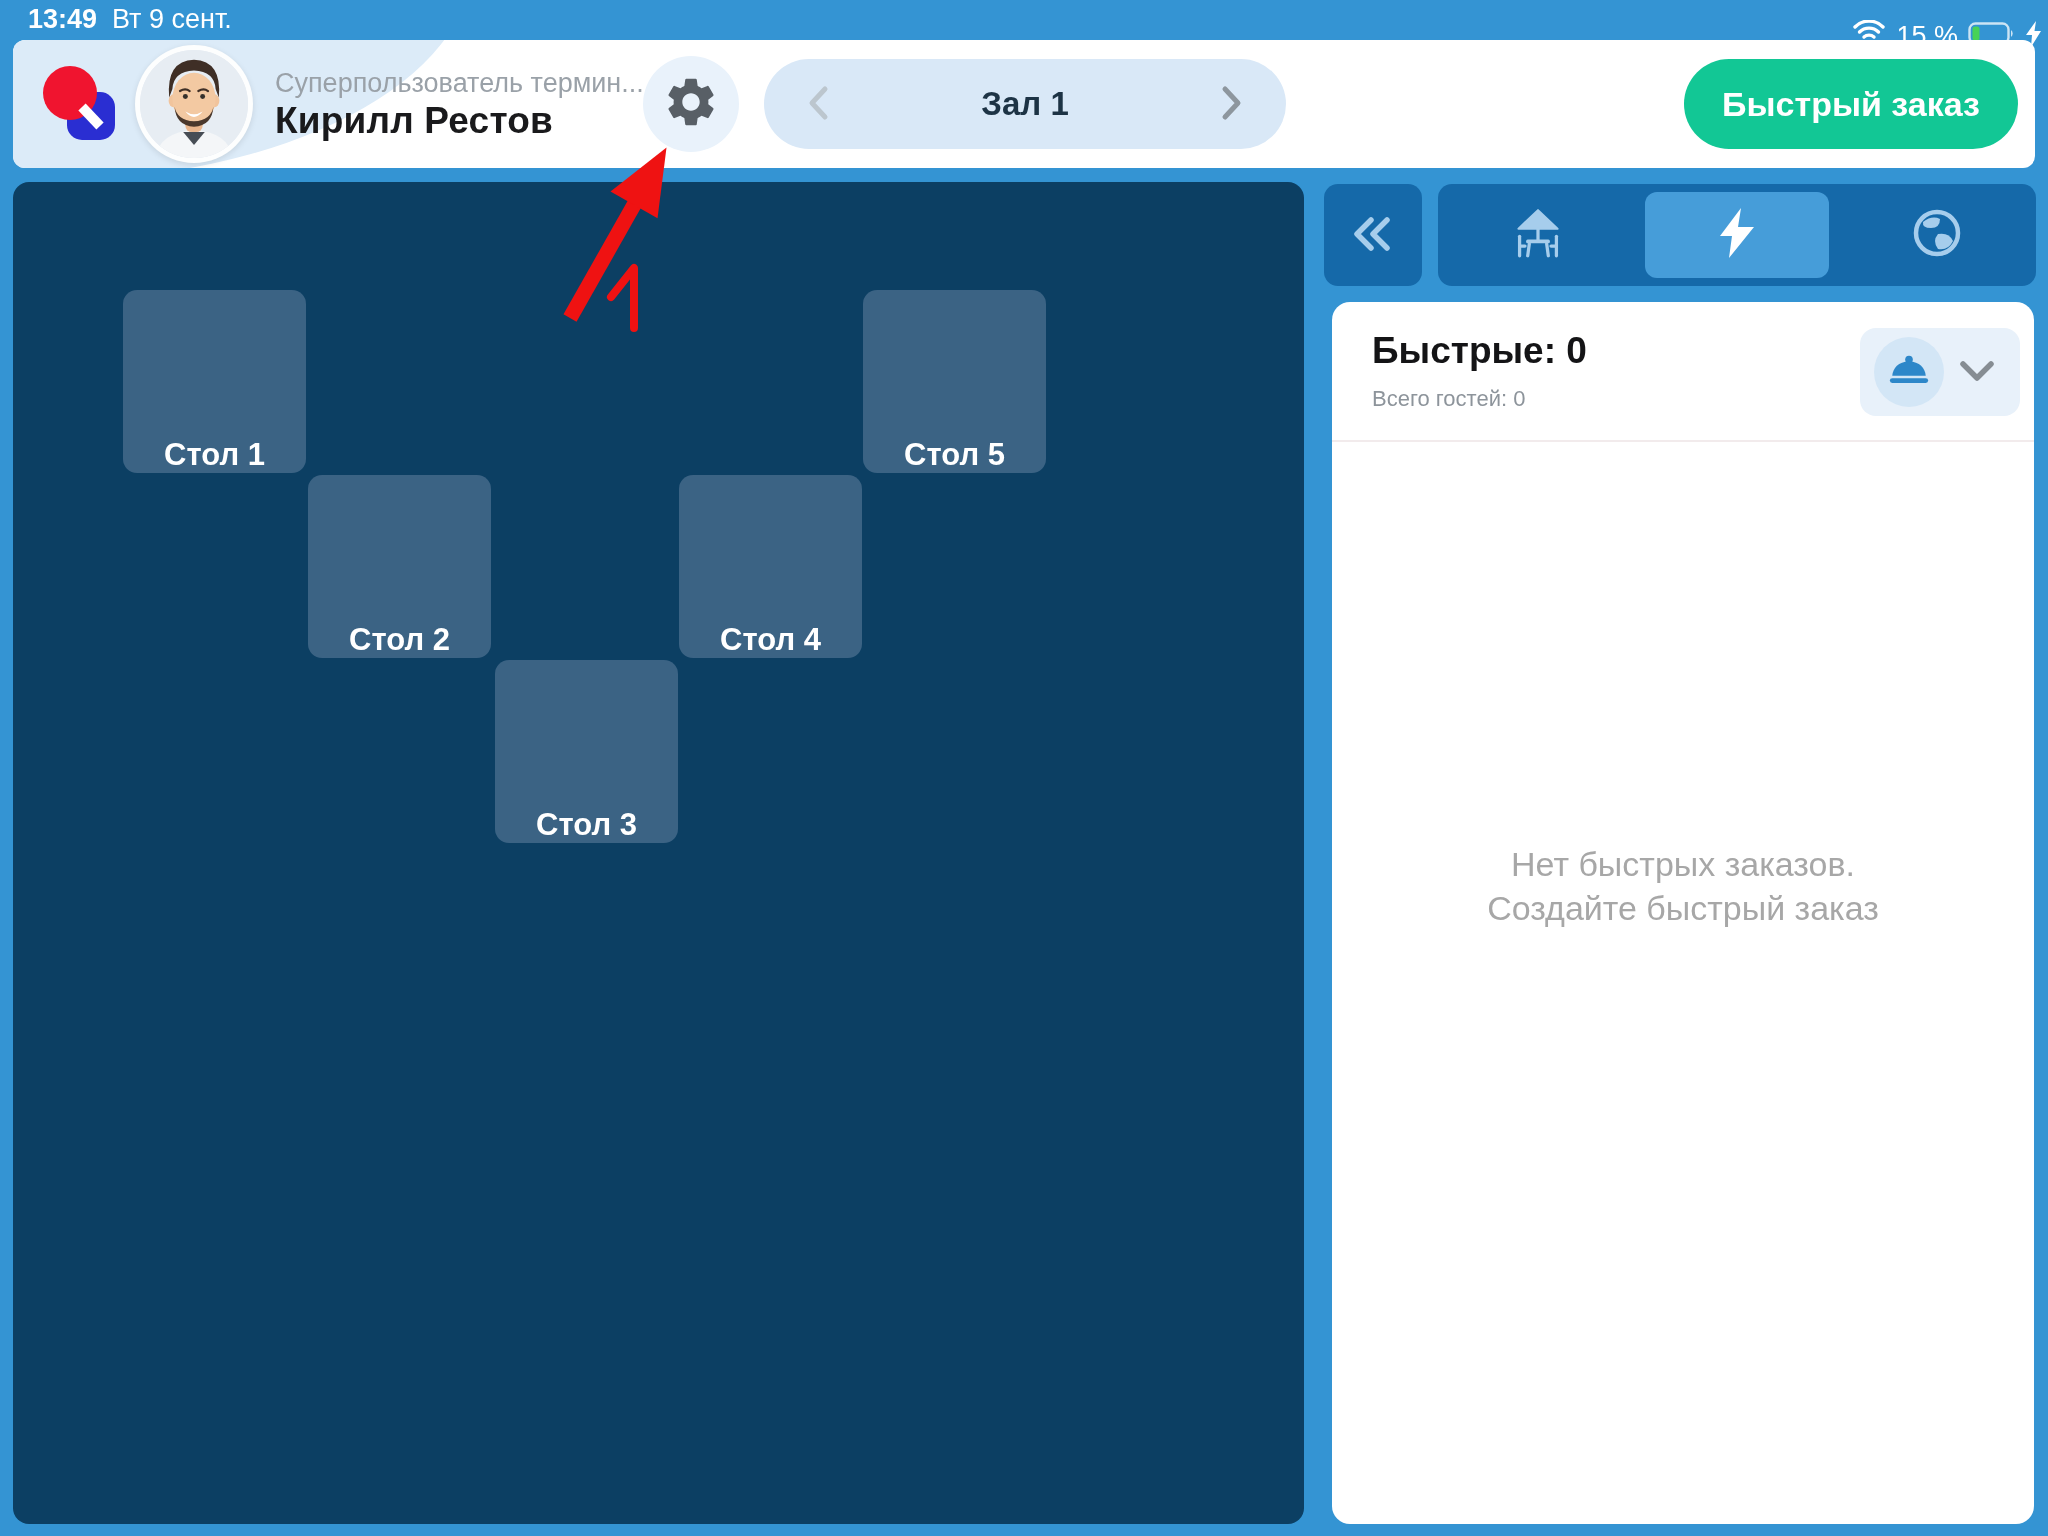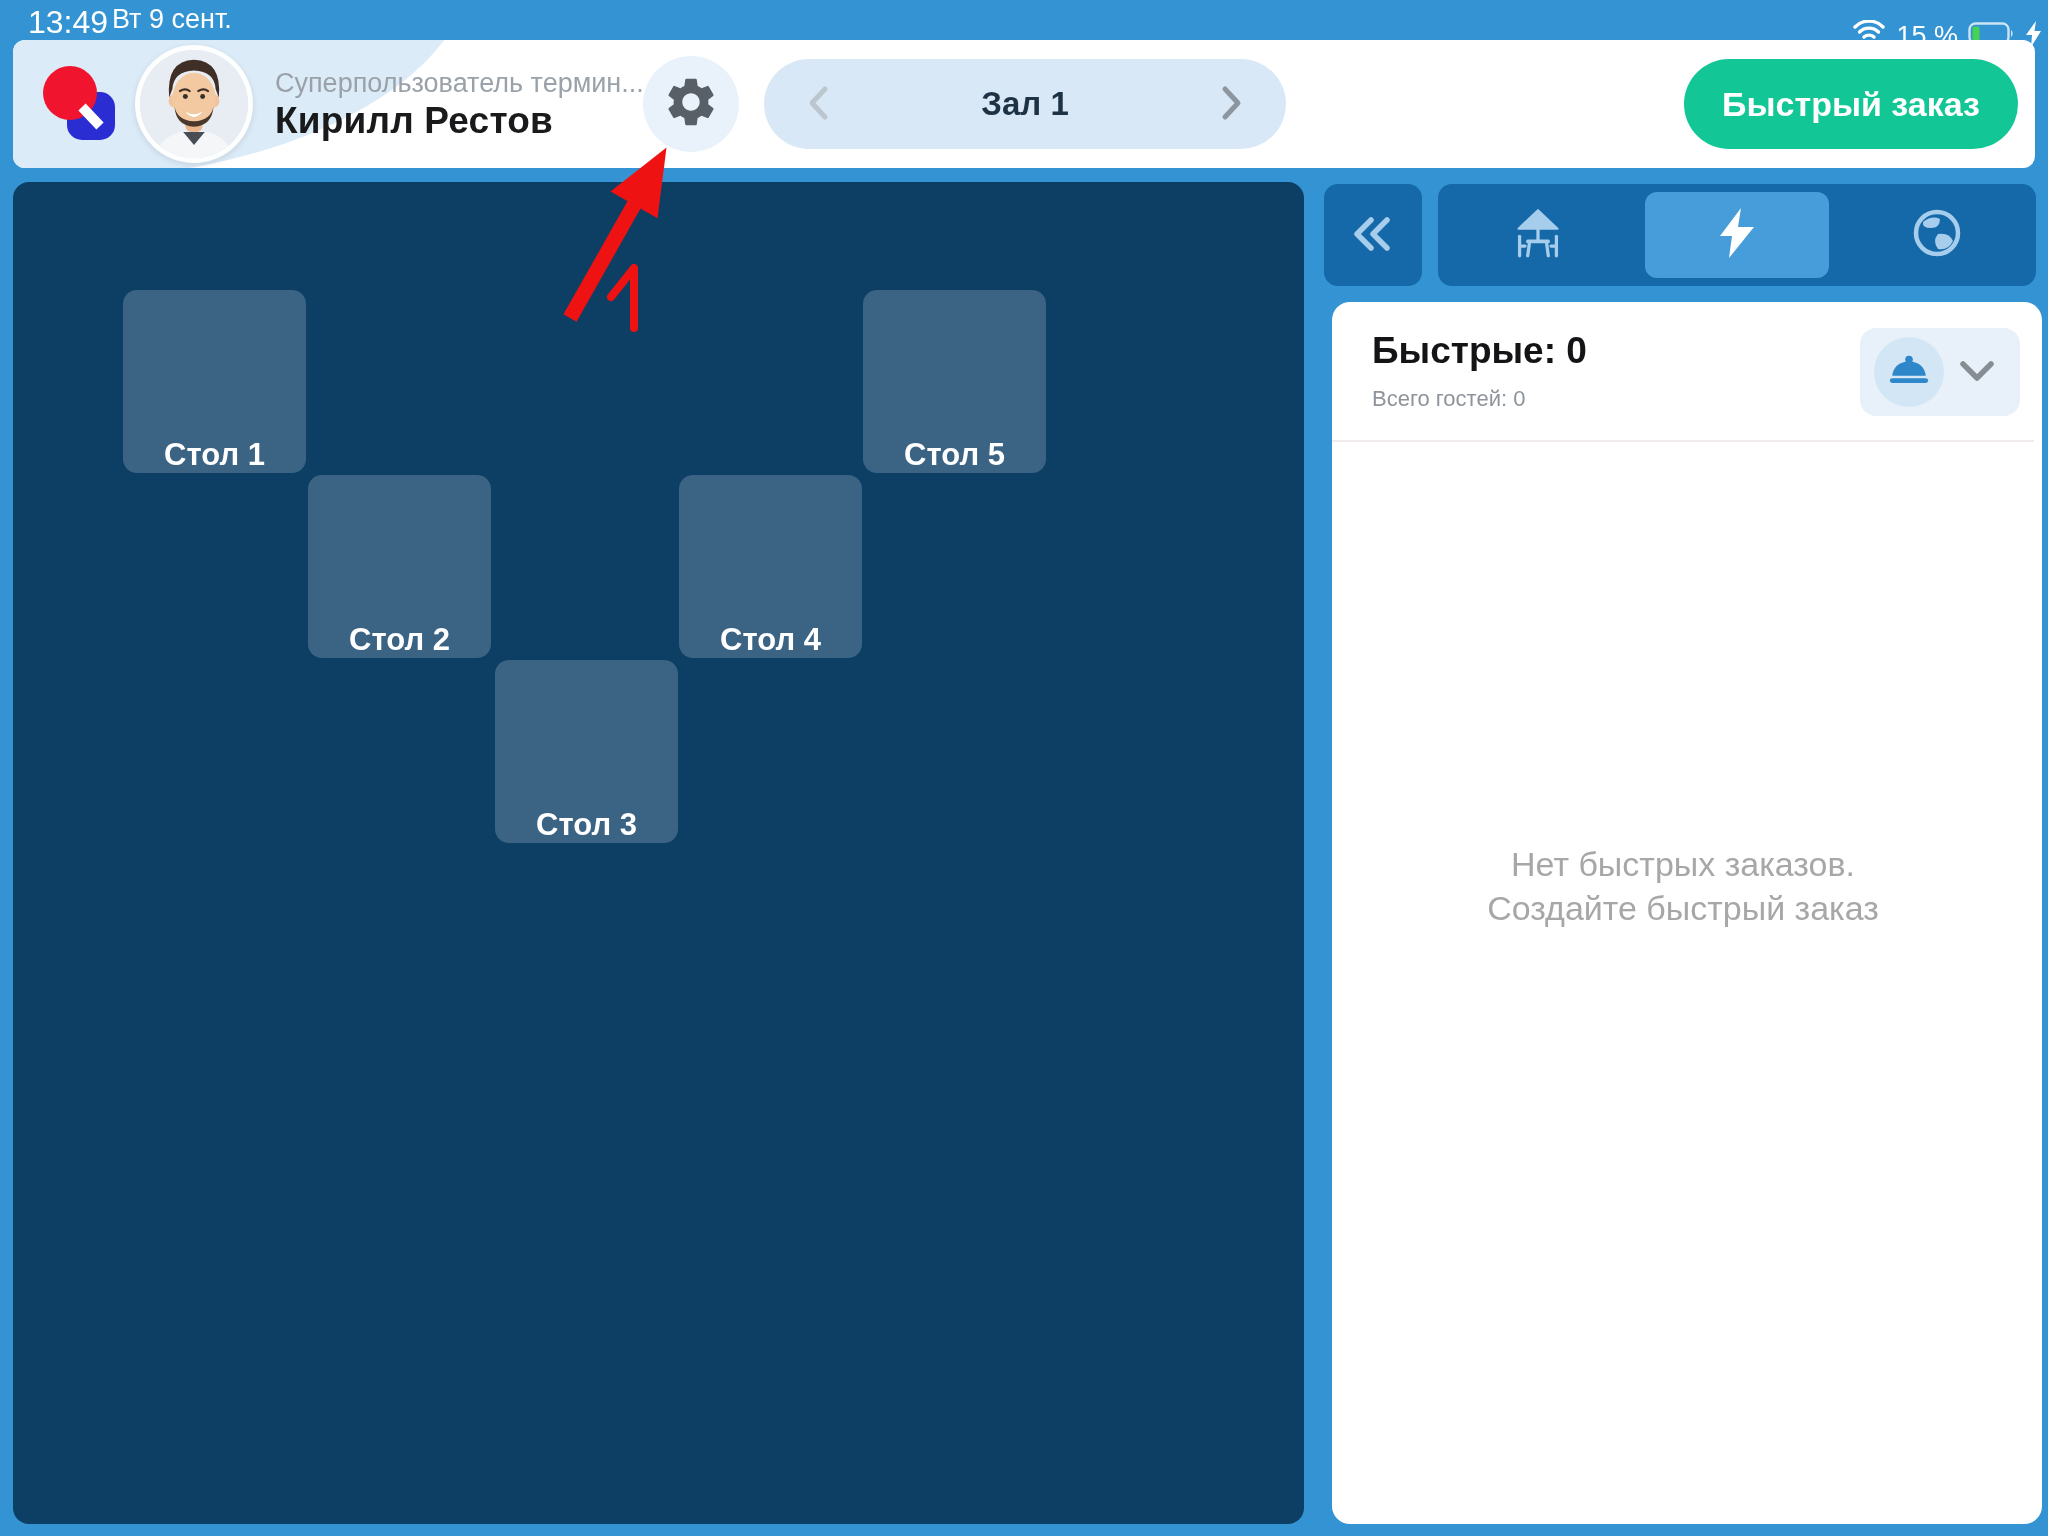--- a/index.html
+++ b/index.html
@@ -7,21 +7,21 @@
     width:2048px;height:1536px;overflow:hidden;
     background:#3494d3;
     font-family:"Liberation Sans", sans-serif;
     -webkit-font-smoothing:antialiased;
     position:relative;
   }
   .abs{position:absolute;}
 
   
   #status-bar{left:0;top:0;width:2048px;height:40px;color:#fff;}
-  #status-bar .time{position:absolute;left:28px;top:4px;font-size:32px;font-weight:400;text-align:center;}
+  #status-bar .time{position:absolute;left:28px;top:4px;font-size:27px;font-weight:700;text-align:center;}
   #status-bar .date{position:absolute;left:112px;top:4px;font-size:27px;font-weight:400;}
   #status-right{position:absolute;right:6px;top:16px;height:40px;display:flex;align-items:center;gap:10px;}
   #status-right .pct{font-size:27px;font-weight:400;color:#fff;}
 
   
   #header{left:13px;top:40px;width:2022px;height:128px;background:#ffffff;border-radius:12px;overflow:hidden;}
   #header-deco{left:-380px;top:-300px;width:840px;height:440px;border-radius:50%;background:#dcebf8;}
   #logo{left:30px;top:26px;width:74px;height:76px;}
   #avatar{left:122px;top:5px;width:108px;height:108px;border-radius:50%;border:5px solid rgba(255,255,255,.9);
           overflow:hidden;background:#e7edf3;box-shadow:0 2px 6px rgba(0,0,0,.10);cursor:pointer;}
@@ -54,21 +54,21 @@
   #collapse-panel-button{left:1324px;top:184px;width:98px;height:102px;border-radius:14px;background:#1569a9;
                          display:flex;align-items:center;justify-content:center;cursor:pointer;border:none;}
   #panel-tabs{left:1438px;top:184px;width:598px;height:102px;border-radius:14px;background:#1569a9;}
   #tab-active-bg{left:1645px;top:192px;width:184px;height:86px;border-radius:12px;background:#469dd9;}
   .tab{position:absolute;top:184px;width:199px;height:102px;display:flex;align-items:center;justify-content:center;cursor:pointer;}
   #tab-tables{left:1438px;}
   #tab-quick-orders{left:1637px;}
   #tab-delivery{left:1837px;}
 
   
-  #quick-orders-panel{left:1332px;top:302px;width:702px;height:1222px;background:#ffffff;border-radius:18px;padding-left:8px;}
+  #quick-orders-panel{left:1332px;top:302px;width:702px;height:1222px;background:#ffffff;border-radius:18px;}
   #panel-title{left:40px;top:28px;font-size:37px;font-weight:700;color:#141416;}
   #panel-subtitle{left:40px;top:84px;font-size:22px;color:#8d949b;}
   #serving-filter-button{left:528px;top:26px;width:160px;height:88px;border-radius:16px;background:#e8f1fa;
                          display:flex;align-items:center;cursor:pointer;border:none;padding:0 14px;box-sizing:border-box;gap:14px;}
   #serving-filter-button .circ{width:70px;height:70px;border-radius:50%;background:#d3e6f6;display:flex;align-items:center;justify-content:center;}
   #panel-divider{left:0;top:138px;width:702px;height:2px;background:#f2ebec;}
   #empty-state{left:0;top:540px;width:702px;text-align:center;color:#a7a7a7;font-size:34px;line-height:44px;}
 
   
   #annotation{left:0;top:0;width:2048px;height:1536px;pointer-events:none;z-index:99;}

